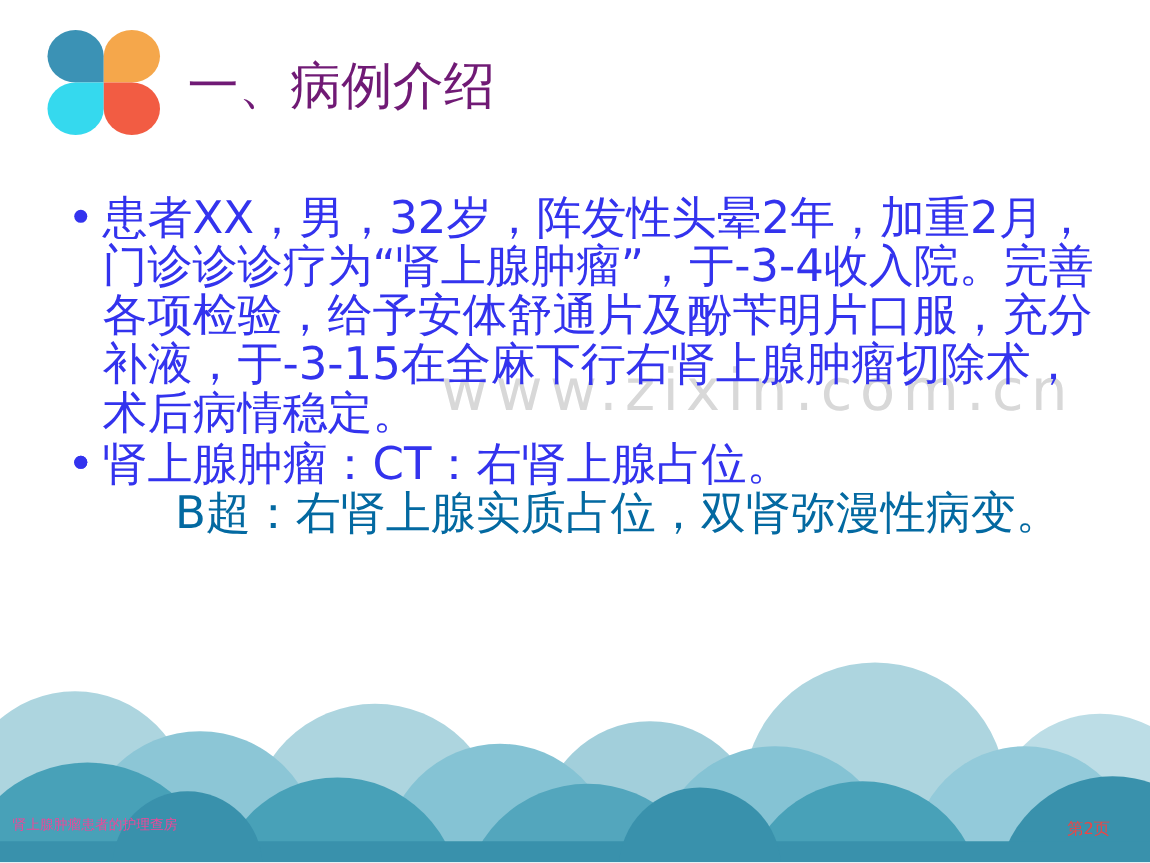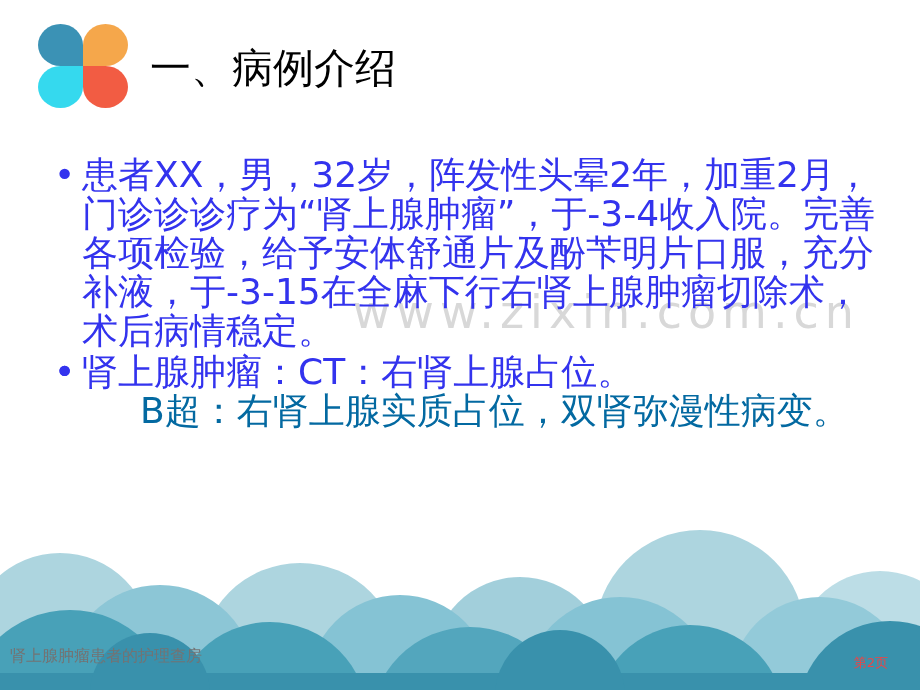--- a/index.html
+++ b/index.html
@@ -61,21 +61,21 @@
     background: #f25c43;
     border-radius: 0 50% 50% 50%;
   }
 
   .title {
     position: absolute;
     left: 150px;
     top: 48px;
     font-size: 41px;
     line-height: 1.0;
-    color: #000000;
+    color: #701a75;
     font-family: "DejaVu Sans", "Liberation Sans", sans-serif;
     letter-spacing: 0px;
     white-space: nowrap;
   }
 
   
   .watermark {
     position: absolute;
     left: 60px;
     top: 285px;
@@ -140,22 +140,22 @@
     height: 175px;
     z-index: 2;
     pointer-events: none;
   }
 
   
   .footer-left {
     position: absolute;
     left: 10px;
     bottom: 23px;
-    font-size: 16px;
-    color: #737373;
+    font-size: 11px;
+    color: #ec4899;
     font-family: "DejaVu Serif", "Liberation Serif", serif;
     z-index: 5;
     white-space: nowrap;
   }
   .footer-right {
     position: absolute;
     right: 32px;
     bottom: 18px;
     font-size: 13px;
     color: #ef4444;

